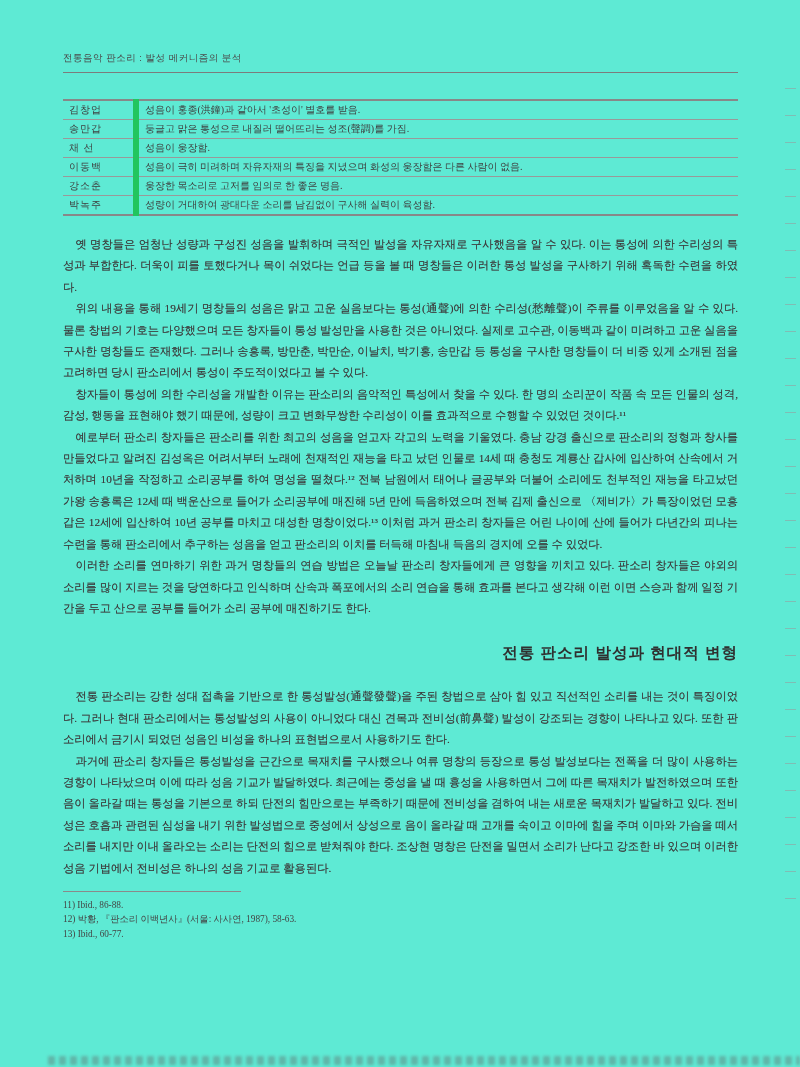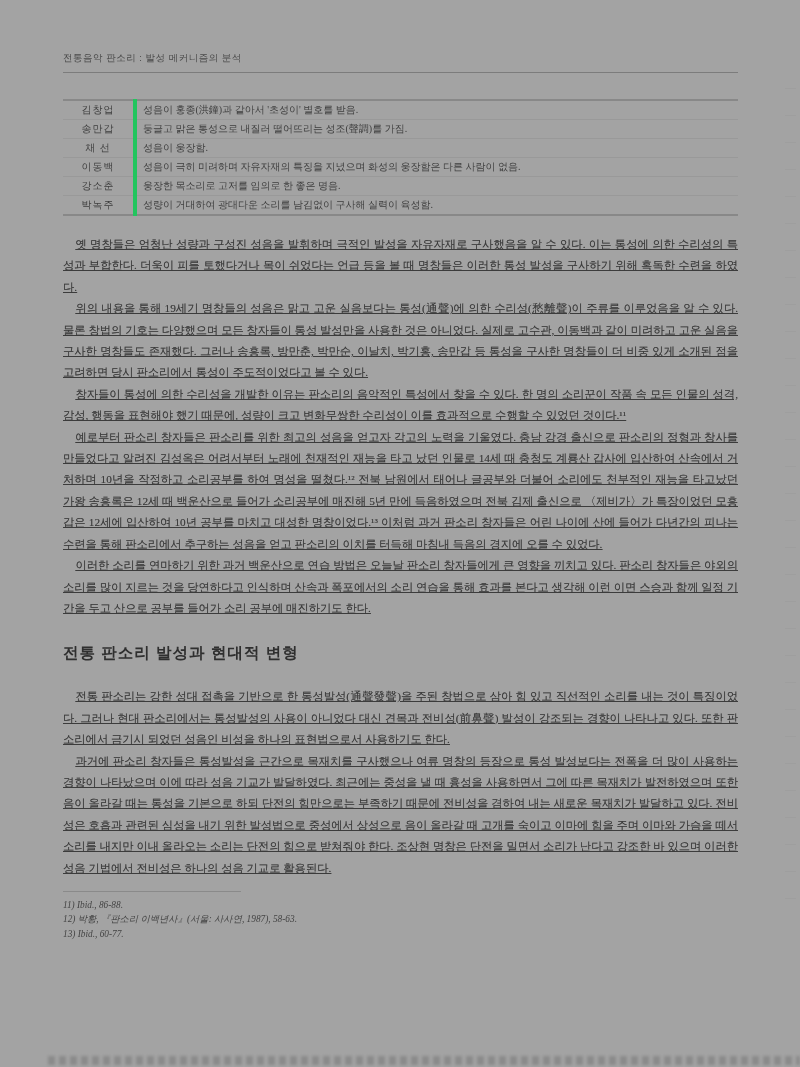--- a/index.html
+++ b/index.html
@@ -1,20 +1,20 @@
 <!DOCTYPE html>
 <html><head>
 <meta charset="utf-8">
 <style>
   html,body{margin:0;padding:0;background:#e9e9e9;}
   .page{
     position:relative;
     width:800px;height:1067px;
     margin:0 auto;
-    background:#a3a3a3;
+    background:#5eead4;
     overflow:hidden;
     font-family:"Liberation Serif","DejaVu Serif",serif;
     color:#3c3c3c;
     box-sizing:border-box;
     padding:52px 62px 0 63px;
   }
   
   .runhead{
     font-size:9.5px;
     letter-spacing:0.5px;
@@ -35,47 +35,46 @@
     border-bottom:2px solid #888;
   }
   table.singer td{
     border-top:1px solid #999;
     padding:3px 6px;
     vertical-align:middle;
   }
   table.singer tr:first-child td{border-top:none;}
   td.nm{
     width:58px;
-    text-align:center;
-    border-right:4px solid #22c55e;
+    border-right:6px solid #22c55e;
     letter-spacing:1px;
     white-space:nowrap;
   }
   
-  .body{margin-top:18px;text-decoration:underline;}
+  .body{margin-top:18px;}
   .para{
     font-size:11.3px;
     line-height:21.4px;
     text-align:justify;
     text-indent:1.1em;
     margin:0;
     color:#3c3c3c;
     text-shadow:0 0 0.35px rgba(60,60,60,0.55);
   }
   .sect-head{
-    text-align:left;
+    text-align:right;
     font-weight:bold;
     font-size:15.5px;
     letter-spacing:1px;
     margin:24px 0 22px 0;
     color:#2f2f2f;
     font-family:"Liberation Sans","DejaVu Sans",sans-serif;
   }
   
-  .footnotes{margin-top:12px;font-style:italic;}
+  .footnotes{margin-top:12px;}
   .fn-rule{
     width:178px;height:0;
     border-top:1.5px solid #8a8a8a;
     margin-bottom:6px;
   }
   .fn{
     font-size:9.3px;
     line-height:14.5px;
     color:#444;
     margin:0;
@@ -141,21 +140,21 @@
         <td>성량이 거대하여 광대다운 소리를 남김없이 구사해 실력이 육성함.</td>
       </tr>
     </tbody>
   </table>
 
   <div class="body">
     <p class="para">옛 명창들은 엄청난 성량과 구성진 성음을 발휘하며 극적인 발성을 자유자재로 구사했음을 알 수 있다. 이는 통성에 의한 수리성의 특성과 부합한다. 더욱이 피를 토했다거나 목이 쉬었다는 언급 등을 볼 때 명창들은 이러한 통성 발성을 구사하기 위해 혹독한 수련을 하였다.</p>
     <p class="para">위의 내용을 통해 19세기 명창들의 성음은 맑고 고운 실음보다는 통성(通聲)에 의한 수리성(愁離聲)이 주류를 이루었음을 알 수 있다. 물론 창법의 기호는 다양했으며 모든 창자들이 통성 발성만을 사용한 것은 아니었다. 실제로 고수관, 이동백과 같이 미려하고 고운 실음을 구사한 명창들도 존재했다. 그러나 송흥록, 방만춘, 박만순, 이날치, 박기홍, 송만갑 등 통성을 구사한 명창들이 더 비중 있게 소개된 점을 고려하면 당시 판소리에서 통성이 주도적이었다고 볼 수 있다.</p>
     <p class="para">창자들이 통성에 의한 수리성을 개발한 이유는 판소리의 음악적인 특성에서 찾을 수 있다. 한 명의 소리꾼이 작품 속 모든 인물의 성격, 감성, 행동을 표현해야 했기 때문에, 성량이 크고 변화무쌍한 수리성이 이를 효과적으로 수행할 수 있었던 것이다.¹¹</p>
     <p class="para">예로부터 판소리 창자들은 판소리를 위한 최고의 성음을 얻고자 각고의 노력을 기울였다. 충남 강경 출신으로 판소리의 정형과 창사를 만들었다고 알려진 김성옥은 어려서부터 노래에 천재적인 재능을 타고 났던 인물로 14세 때 충청도 계룡산 갑사에 입산하여 산속에서 거처하며 10년을 작정하고 소리공부를 하여 명성을 떨쳤다.¹² 전북 남원에서 태어나 글공부와 더불어 소리에도 천부적인 재능을 타고났던 가왕 송흥록은 12세 때 백운산으로 들어가 소리공부에 매진해 5년 만에 득음하였으며 전북 김제 출신으로 〈제비가〉가 특장이었던 모흥갑은 12세에 입산하여 10년 공부를 마치고 대성한 명창이었다.¹³ 이처럼 과거 판소리 창자들은 어린 나이에 산에 들어가 다년간의 피나는 수련을 통해 판소리에서 추구하는 성음을 얻고 판소리의 이치를 터득해 마침내 득음의 경지에 오를 수 있었다.</p>
-    <p class="para">이러한 소리를 연마하기 위한 과거 백운산으로 연습 방법은 오늘날 판소리 창자들에게 큰 영향을 끼치고 있다. 판소리 창자들은 야외의 소리를 많이 지르는 것을 당연하다고 인식하며 산속과 폭포에서의 소리 연습을 통해 효과를 본다고 생각해 이런 이면 스승과 함께 일정 기간을 두고 산으로 공부를 들어가 소리 공부에 매진하기도 한다.</p>
+    <p class="para">이러한 소리를 연마하기 위한 과거 명창들의 연습 방법은 오늘날 판소리 창자들에게 큰 영향을 끼치고 있다. 판소리 창자들은 야외의 소리를 많이 지르는 것을 당연하다고 인식하며 산속과 폭포에서의 소리 연습을 통해 효과를 본다고 생각해 이런 이면 스승과 함께 일정 기간을 두고 산으로 공부를 들어가 소리 공부에 매진하기도 한다.</p>
   </div>
 
   <div class="sect-head">전통 판소리 발성과 현대적 변형</div>
 
   <div class="body" style="margin-top:0;">
     <p class="para">전통 판소리는 강한 성대 접촉을 기반으로 한 통성발성(通聲發聲)을 주된 창법으로 삼아 힘 있고 직선적인 소리를 내는 것이 특징이었다. 그러나 현대 판소리에서는 통성발성의 사용이 아니었다 대신 견목과 전비성(前鼻聲) 발성이 강조되는 경향이 나타나고 있다. 또한 판소리에서 금기시 되었던 성음인 비성을 하나의 표현법으로서 사용하기도 한다.</p>
     <p class="para">과거에 판소리 창자들은 통성발성을 근간으로 목재치를 구사했으나 여류 명창의 등장으로 통성 발성보다는 전폭을 더 많이 사용하는 경향이 나타났으며 이에 따라 성음 기교가 발달하였다. 최근에는 중성을 낼 때 흉성을 사용하면서 그에 따른 목재치가 발전하였으며 또한 음이 올라갈 때는 통성을 기본으로 하되 단전의 힘만으로는 부족하기 때문에 전비성을 겸하여 내는 새로운 목재치가 발달하고 있다. 전비성은 호흡과 관련된 심성을 내기 위한 발성법으로 중성에서 상성으로 음이 올라갈 때 고개를 숙이고 이마에 힘을 주며 이마와 가슴을 떼서 소리를 내지만 이내 올라오는 소리는 단전의 힘으로 받쳐줘야 한다. 조상현 명창은 단전을 밀면서 소리가 난다고 강조한 바 있으며 이러한 성음 기법에서 전비성은 하나의 성음 기교로 활용된다.</p>
   </div>
 
   <div class="footnotes">

